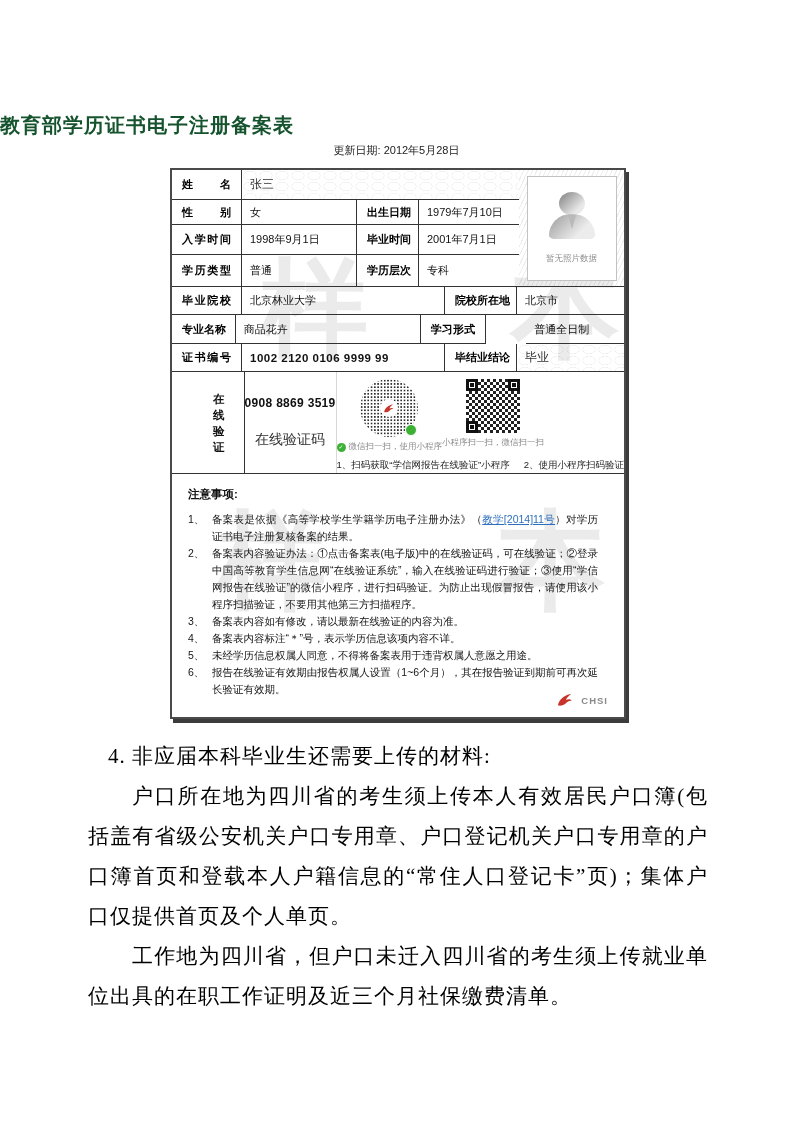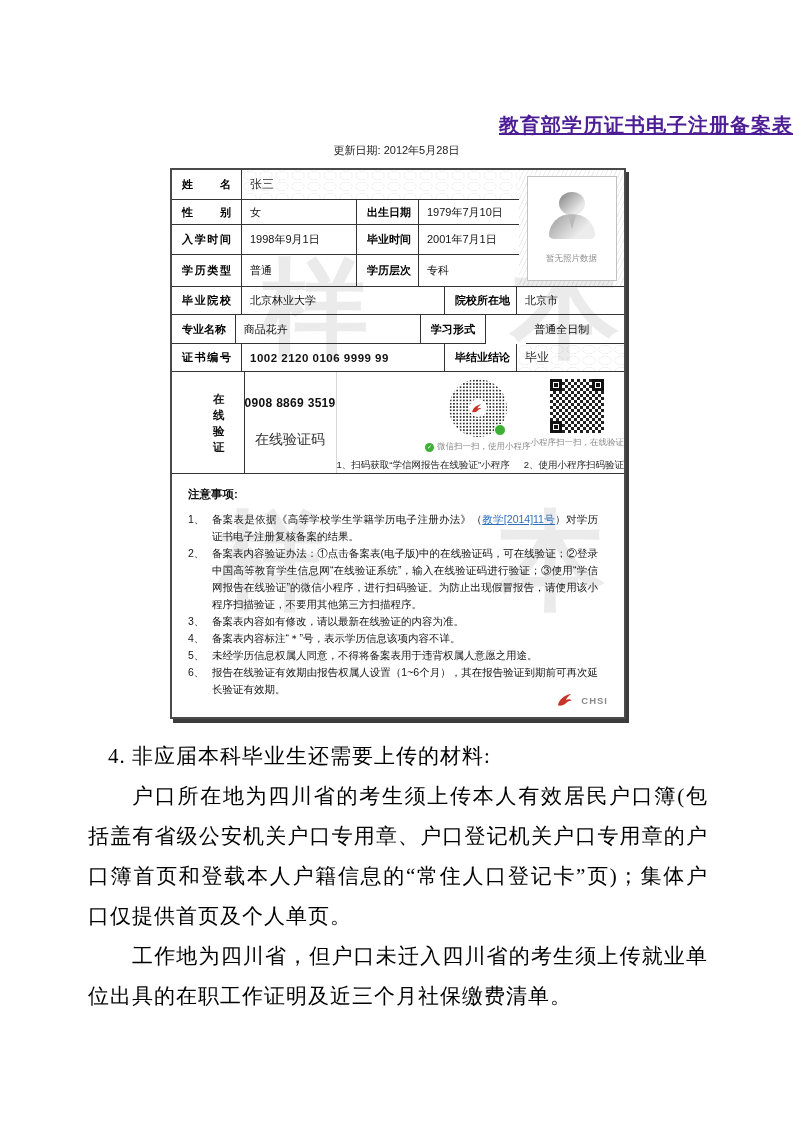--- a/index.html
+++ b/index.html
@@ -1,21 +1,21 @@
 <!DOCTYPE html>
 <html><head>
 <meta charset="utf-8">
 <style>
   html,body { margin:0; padding:0; background:#fff; }
   body { width:793px; height:1122px; position:relative; font-family:"Liberation Sans", sans-serif; color:#111; }
   .page { position:absolute; inset:0; overflow:hidden; }
 
   
-  .doc-title { position:absolute; top:112px; left:0; width:100%; text-align:right;
-               font-size:20px; font-weight:bold; letter-spacing:1px; color:#4c1d95;text-decoration:underline; }
+  .doc-title { position:absolute; top:112px; left:0; width:100%; text-align:left;
+               font-size:20px; font-weight:bold; letter-spacing:1px; color:#14532d; }
   .doc-date  { position:absolute; top:143px; left:0; width:100%; text-align:center;
                font-size:11px; color:#222; }
 
   
   .cert { position:absolute; left:170px; top:168px; width:452px; height:547px;
           background:#fff; border:2px solid #4a4a4a; box-shadow:3px 4px 0 0 #3c3c3c; }
   .wm { position:absolute; font-family:"Liberation Serif", serif; font-weight:bold;
         font-size:108px; line-height:1; color:rgba(110,110,110,0.14);
         text-shadow:2px 2px 0 rgba(255,255,255,0.85); pointer-events:none; white-space:nowrap; z-index:0; }
   .wm1 { left:88px; top:86px; letter-spacing:58px; }
@@ -57,21 +57,21 @@
   .vrow { display:flex; flex-shrink:0; height:101px; border-bottom:1px solid #333;padding-left:22px; }
   .v-lbl { width:70px; box-sizing:border-box; border-right:1px solid #333;
            display:flex; align-items:center; justify-content:center; }
   .v-lbl span { width:13px; font-size:11.5px; font-weight:600; line-height:16px;
                 word-break:break-all; text-align:center; }
   .v-code { width:97px; box-sizing:border-box; border-right:1px solid #d8d8d8;
             display:flex; flex-direction:column; align-items:center; justify-content:center; }
   .v-code .code { font-weight:bold; font-size:12px; letter-spacing:0.3px; white-space:nowrap; }
   .v-code .cap { font-size:14px; color:#333; margin-top:21px; }
   .v-qrs { flex:1; display:flex; flex-direction:column; align-items:center; padding-top:7px; }
-  .qr-row { display:flex; width:100%; justify-content:flex-end; align-items:flex-start; }
+  .qr-row { display:flex; width:100%; justify-content:flex-start; align-items:flex-start; }
   .qr-blk { display:flex; flex-direction:column; align-items:center; }
   .qr-round { width:58px; height:58px; border-radius:50%; position:relative;
               background-image:radial-gradient(#2d2d2d 0.9px, transparent 1.15px);
               background-size:3.3px 3.3px; }
   .qr-center { position:absolute; inset:20px; background:#fff; border-radius:50%;
                display:flex; align-items:center; justify-content:center; }
   .wx-badge { position:absolute; right:1px; bottom:1px; width:12px; height:12px;
               background:#3cb034; border-radius:50%; border:1px solid #fff; box-sizing:border-box; }
   .qr-square { width:54px; height:54px; position:relative;
                background:conic-gradient(#222 25%, #fff 25% 50%, #222 50% 75%, #fff 75%) 0 0 / 6px 6px; }
@@ -225,21 +225,21 @@
                 <span>微信扫一扫，使用小程序</span>
               </div>
             </div>
             <div class="qr-blk">
               <div class="qr-square">
                 <div class="qr-eye eye-tl"></div>
                   <div class="qr-eye eye-tr"></div>
                   <div class="qr-eye eye-bl"></div>
               </div>
               <div class="qr-cap">
-                <span>小程序扫一扫，在线验证</span>
+                <span>小程序扫一扫，微信扫一扫</span>
               </div>
             </div>
           </div>
           <div class="v-steps">
             <span>1、扫码获取“学信网报告在线验证”小程序</span>
             <span>2、使用小程序扫码验证</span>
           </div>
         </div>
       </div>
 

